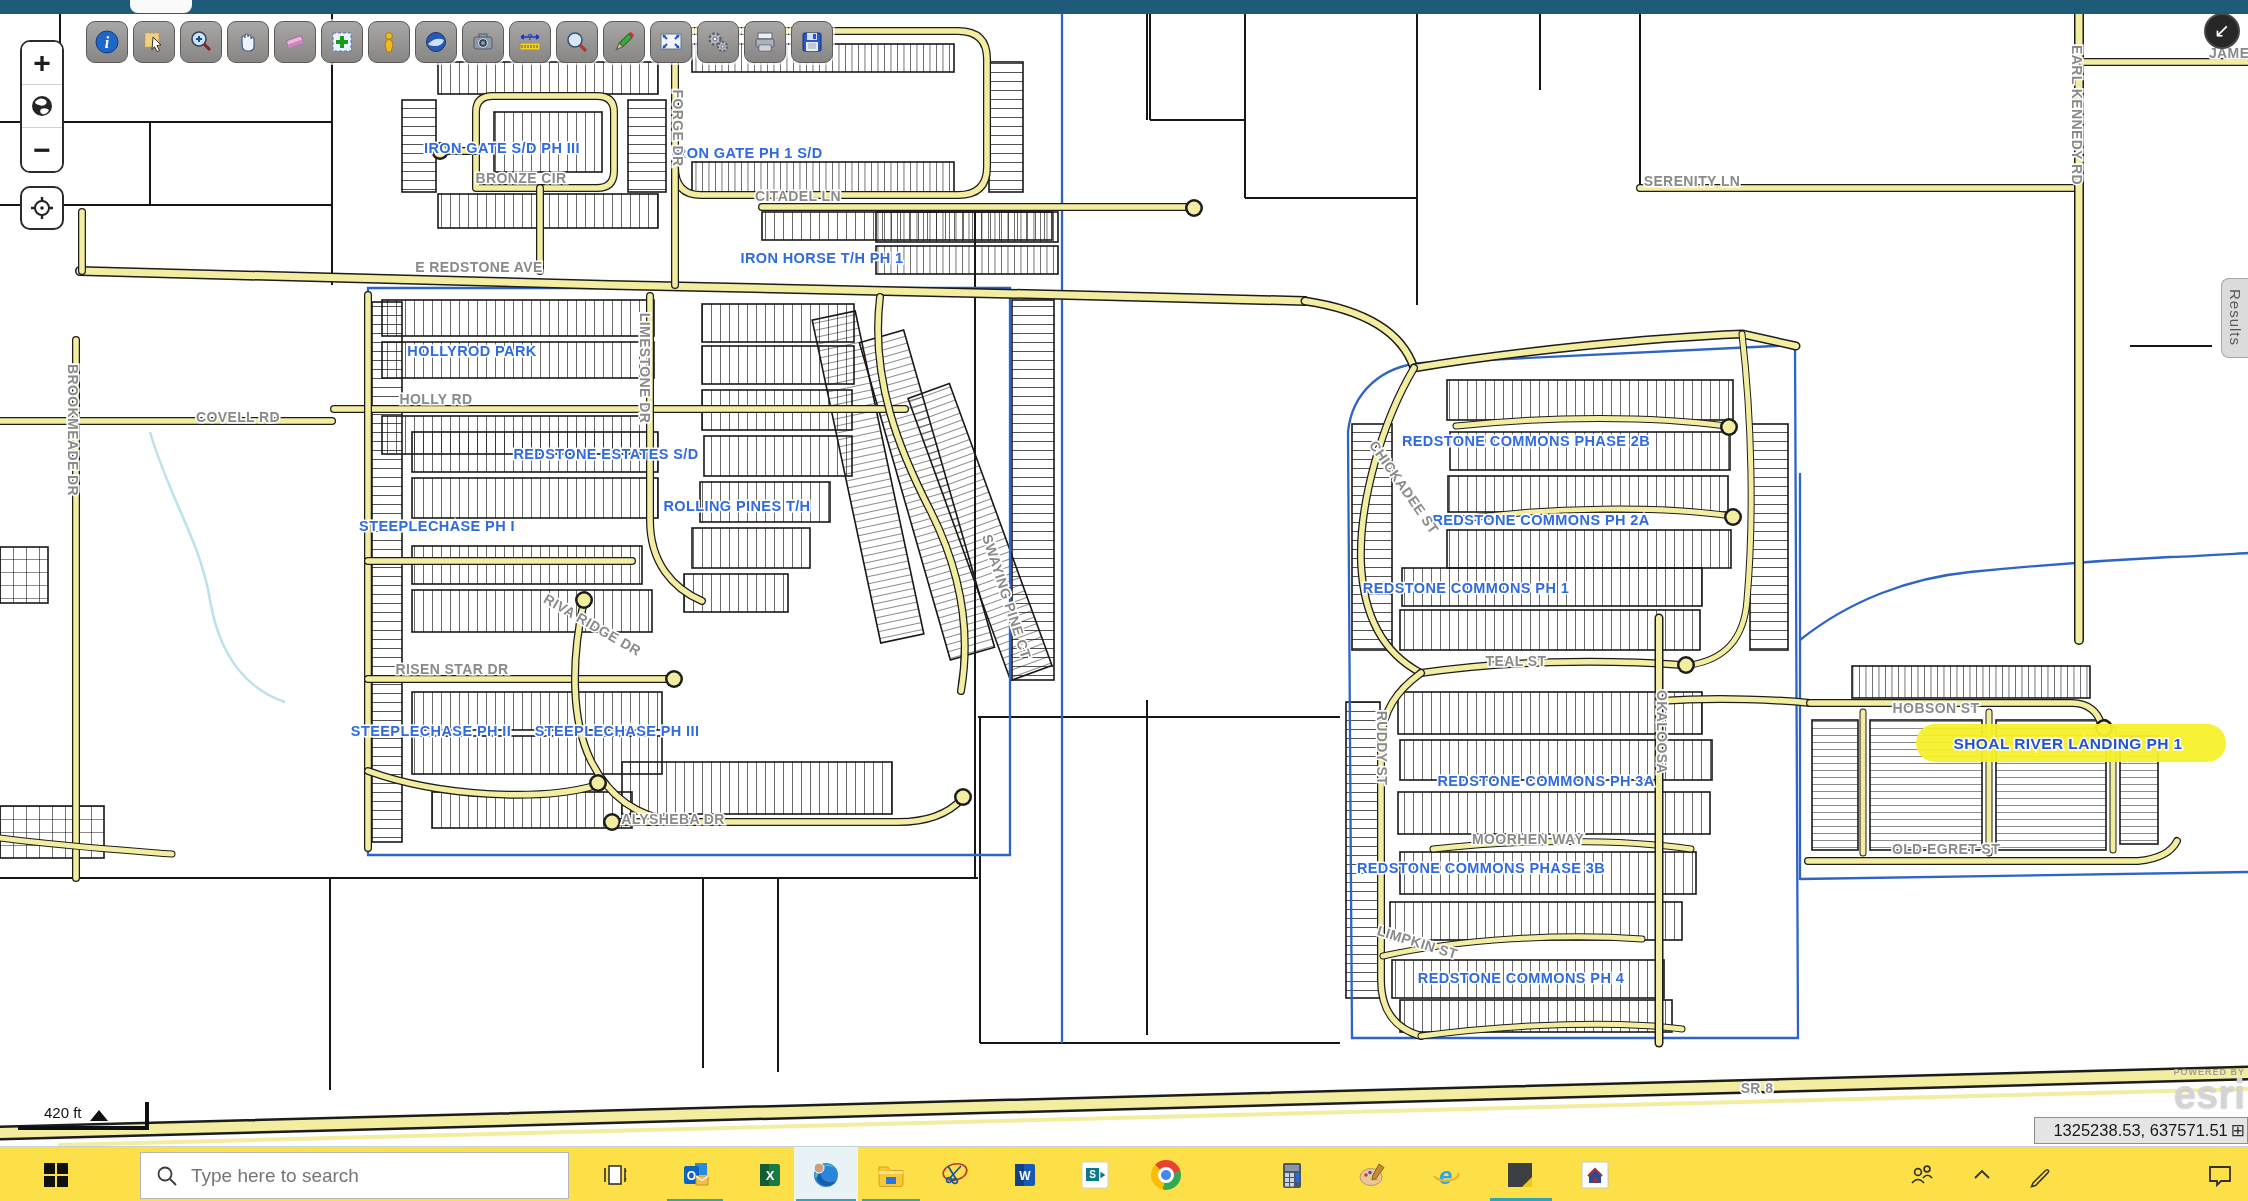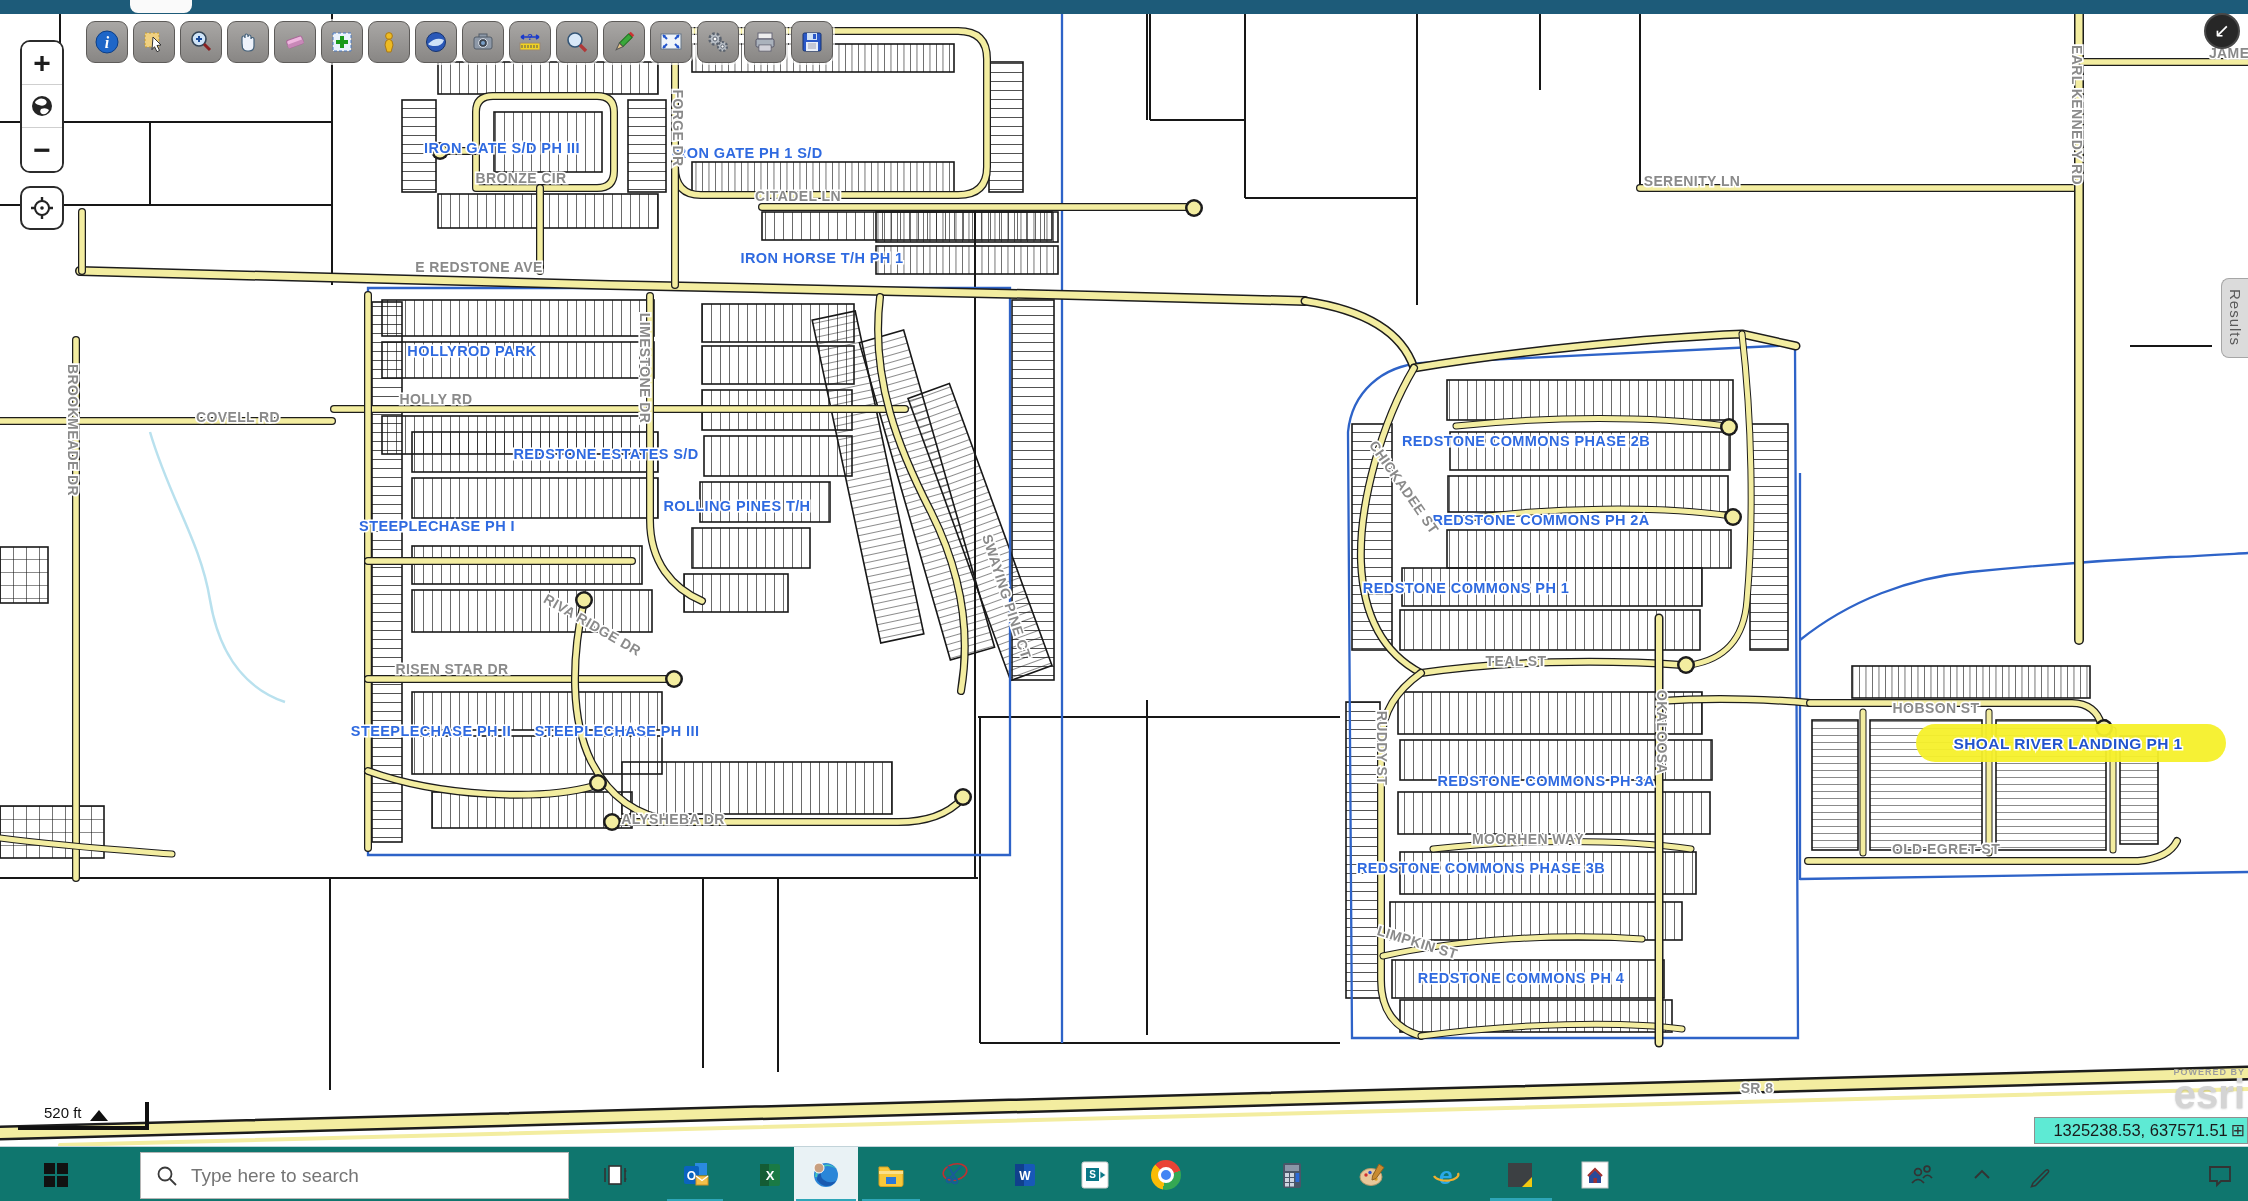--- a/index.html
+++ b/index.html
@@ -44,26 +44,26 @@
   #scalebar{position:absolute;left:18px;top:1102px;width:130px;height:26px;z-index:20;}
   #scalebar .line{position:absolute;left:0;top:0;width:127px;height:24px;
       border-bottom:4px solid #101010;border-right:4px solid #101010;}
   #scalebar .txt{position:absolute;left:26px;top:2px;font-size:15px;color:#101010;}
   #scalebar .tri{position:absolute;left:72px;top:8px;width:0;height:0;
       border-left:9px solid transparent;border-right:9px solid transparent;border-bottom:11px solid #101010;}
   
   #esri{position:absolute;right:3px;top:1068px;text-align:right;z-index:20;line-height:.9;}
   #esri .pb{font-size:9px;color:#9d9d9d;letter-spacing:1px;font-weight:bold;padding-left:44px;}
   #esri .brand{font-size:40px;font-weight:bold;color:#d4d4d4;text-shadow:0 1px 2px rgba(0,0,0,.18);}
-  #coordbar{position:absolute;right:0;top:1117px;width:208px;height:25px;background:#5eead4;
+  #coordbar{position:absolute;right:0;top:1117px;width:208px;height:25px;background:#e5e5e5;
       border:1px solid #8f8f8f;display:flex;align-items:center;justify-content:flex-end;
       font-size:16.5px;color:#1a1a1a;z-index:20;padding:0 2px;}
   #coordbar .plus{font-size:17px;margin-left:3px;color:#333;cursor:pointer;}
   
-  #taskbar{position:absolute;left:0;top:1146px;width:2248px;height:55px;background:#0f766e;
+  #taskbar{position:absolute;left:0;top:1146px;width:2248px;height:55px;background:#fde047;
       border-top:1px solid #c2d3d9;z-index:40;}
   .tbi{position:absolute;top:0;height:55px;display:flex;align-items:center;justify-content:center;
       background:transparent;border:none;padding:0;cursor:pointer;}
   #search-box{position:absolute;left:140px;top:5px;width:427px;height:45px;background:#fff;
       border:1px solid #b5b5b5;display:flex;align-items:center;}
   #search-box svg{margin:0 10px 0 14px;}
   #search-input{border:none;outline:none;font-size:19px;color:#555;width:330px;
       font-family:"Liberation Sans",sans-serif;background:transparent;}
   .underline{position:absolute;top:52px;height:3px;background:#2ea6b8;}
   .tile-active{position:absolute;top:0;height:55px;background:#e9f2f5;}
@@ -459,21 +459,21 @@
       <circle cx="14" cy="14" r="7" fill="none" stroke="#222" stroke-width="2"></circle>
       <circle cx="14" cy="14" r="1.8" fill="#222"></circle>
       <path d="M14,3v5M14,20v5M3,14h5M20,14h5" stroke="#222" stroke-width="2.4"></path>
     </svg>
   </button>
 
 <button id="results-tab">Results</button>
 
 <div id="scalebar">
   <div class="line"></div>
-  <div class="txt">520 ft</div>
+  <div class="txt">420 ft</div>
   <div class="tri"></div>
 </div>
 <div id="esri">
   <div class="pb">POWERED BY</div>
   <div class="brand">esri</div>
 </div>
 <div id="coordbar">
   <span>1325238.53, 637571.51</span>
   <span class="plus">⊞</span>
 </div>

